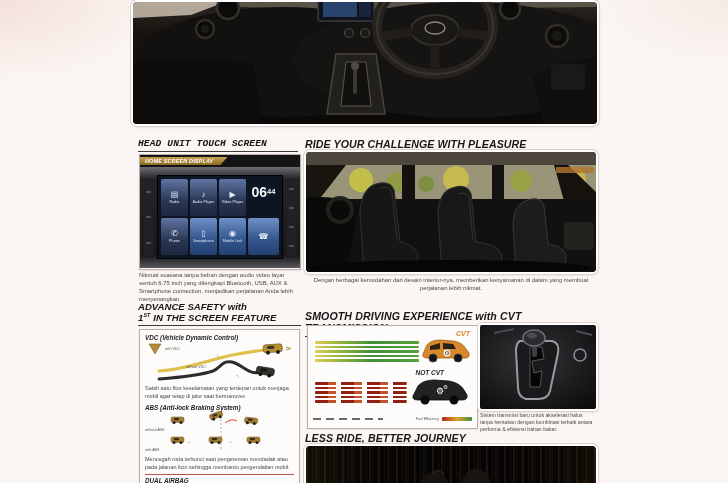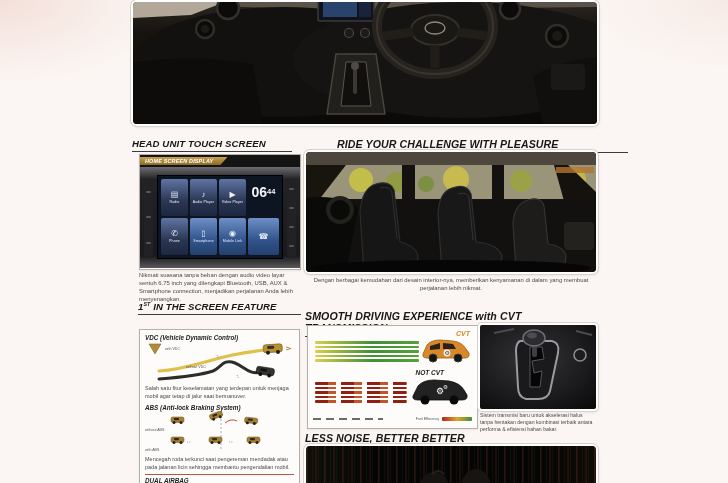--- a/index.html
+++ b/index.html
@@ -96,21 +96,21 @@
       <circle cx="377" cy="7" r="10" fill="#0c0b0a" stroke="#34312d" stroke-width="2.5"></circle>
       <circle cx="424" cy="34" r="11" fill="#0c0b0a" stroke="#302d29" stroke-width="2.5"></circle>
       <circle cx="424" cy="34" r="5" fill="#1c1a17"></circle>
 
       <path d="M0,60 Q60,52 120,62 L130,122 L0,122 Z" fill="#0d0c0b"></path>
       <path d="M464,55 Q420,60 400,75 L410,122 L464,122 Z" fill="#100f0e"></path>
       <rect x="418" y="62" width="34" height="26" rx="4" fill="#1b1917"></rect>
     </svg>
   </div>
 
-  <div class="abs head h-sm" style="left:132px;top:138px;width:160px;">HEAD UNIT TOUCH SCREEN</div>
+  <div class="abs head h-sm" style="left:138px;top:138px;width:160px;font-family:Liberation Mono, monospace;">HEAD UNIT TOUCH SCREEN</div>
 
   <div class="abs panel" style="left:139px;top:154px;width:160px;height:114px;">
     <div class="hu-banner">
       <span class="gold">HOME SCREEN DISPLAY</span>
     </div>
     <div class="hu-body">
       <div class="hu-btncol" style="left:4px;">
           <i></i>
           <i></i>
           <i></i>
@@ -153,20 +153,21 @@
         <div class="tile bright">
           <span class="ticon">☎</span>
         </div>
       </div>
     </div>
   </div>
 
   <div class="abs cap" style="left:139px;top:271px;width:160px;">Nikmati suasana tanpa beban dengan audio video layar sentuh 6.75 inch yang dilengkapi Bluetooth, USB, AUX &amp; Smartphone connection, menjadikan perjalanan Anda lebih menyenangkan.</div>
 
   <div class="abs" style="left:138px;top:301px;width:163px;">
+    <div class="h-sm" style="font-weight:bold;font-style:italic;color:#171717;">ADVANCE SAFETY with</div>
     <div class="head h-sm" style="display:block;"><span>1</span><sup>ST</sup><span> IN THE SCREEN FEATURE</span></div>
   </div>
 
   <div class="abs panel" style="left:139px;top:329px;width:161px;height:170px;padding:4px 5px;box-sizing:border-box;">
     <div class="feat-label">VDC (Vehicle Dynamic Control)</div>
     <svg width="149" height="42" viewBox="0 0 149 42">
       <polygon points="4,3 16,3 10,13" fill="#b08c3a" stroke="#8a6a22" stroke-width=".6"></polygon>
       <text x="21" y="8" font-size="3.4" fill="#555" font-family="Liberation Sans"></text>
       <path d="M14,30 C50,28 72,13 122,9" fill="none" stroke="#dec04a" stroke-width="3.2" stroke-linecap="round"></path>
       <g transform="translate(118,4) rotate(-4)">
@@ -234,21 +235,21 @@
         </g>
       <path d="M42,31 h4 M84,31 h4" stroke="#999" stroke-width=".8" stroke-dasharray="1.2,1"></path>
     </svg>
     <div class="micro abs" style="left:5px;top:98px;">without ABS</div>
     <div class="micro abs" style="left:5px;top:118px;">with ABS</div>
     <div class="cap" style="font-size:5.5px;margin-top:1px;">Mencegah roda terkunci saat pengereman mendadak atau pada jalanan licin sehingga membantu pengendalian mobil.</div>
     <div class="divider-red" style="margin-top:3px;"></div>
     <div class="feat-label" style="margin-top:2px;">DUAL AIRBAG</div>
   </div>
 
-  <div class="abs head h-lg" style="left:305px;top:138px;width:291px;margin-left:32px;">RIDE YOUR CHALLENGE WITH PLEASURE</div>
+  <div class="abs head h-lg" style="left:305px;top:138px;width:291px;">RIDE YOUR CHALLENGE WITH PLEASURE</div>
 
   <div class="abs photo" style="left:306px;top:152px;width:290px;height:120px;">
     <svg width="290" height="120" viewBox="0 0 290 120" style="display:block">
       <rect width="290" height="120" fill="#0e0d0c"></rect>
       <rect y="0" width="290" height="15" fill="#4e473e"></rect>
       <rect y="13" width="290" height="36" fill="#9a9478"></rect>
       <g opacity=".9">
         <circle cx="55" cy="28" r="12" fill="#c9c23e"></circle>
           <circle cx="90" cy="30" r="10" fill="#8f9c3a"></circle>
         <circle cx="150" cy="27" r="13" fill="#cdbf45"></circle>
@@ -341,21 +342,21 @@
       <rect x="52" y="16" width="5" height="16" rx="2" fill="#3e3e44"></rect>
       <ellipse cx="54" cy="13" rx="11" ry="8" fill="#2c2c30" stroke="#6e6e76" stroke-width="1.4"></ellipse>
       <ellipse cx="52" cy="10.5" rx="5" ry="3" fill="#55555e" opacity=".8"></ellipse>
       <circle cx="100" cy="30" r="6" fill="#1c1c1e" stroke="#8a8a92" stroke-width="1.6"></circle>
       <path d="M14,8 L34,4 M96,6 L112,10" stroke="#4a4a50" stroke-width="2"></path>
     </svg>
   </div>
 
   <div class="abs cap" style="left:480px;top:412px;width:116px;font-size:5.2px;">Sistem transmisi baru untuk akselerasi halus tanpa hentakan dengan kombinasi terbaik antara performa &amp; efisiensi bahan bakar.</div>
 
-  <div class="abs head h-lg" style="left:305px;top:432px;width:292px;">LESS NOISE, BETTER BETTER</div>
+  <div class="abs head h-lg" style="left:305px;top:432px;width:292px;">LESS RIDE, BETTER JOURNEY</div>
 
   <div class="abs photo" style="left:306px;top:446px;width:290px;height:70px;">
     <div style="width:290px;height:70px;background:
       repeating-linear-gradient(90deg, rgba(190,60,40,.14) 0 2px, transparent 2px 9px),
       repeating-linear-gradient(90deg, rgba(70,120,60,.10) 0 1px, transparent 1px 6px),
       linear-gradient(90deg, #101008, #050505 22%, #050505 78%, #0f0c06);">
       <svg width="290" height="70" viewBox="0 0 290 70" style="display:block">
         <rect width="290" height="70" fill="transparent"></rect>
         <ellipse cx="128" cy="46" rx="16" ry="20" fill="#161310"></ellipse>
         <ellipse cx="170" cy="42" rx="15" ry="19" fill="#181411"></ellipse>

